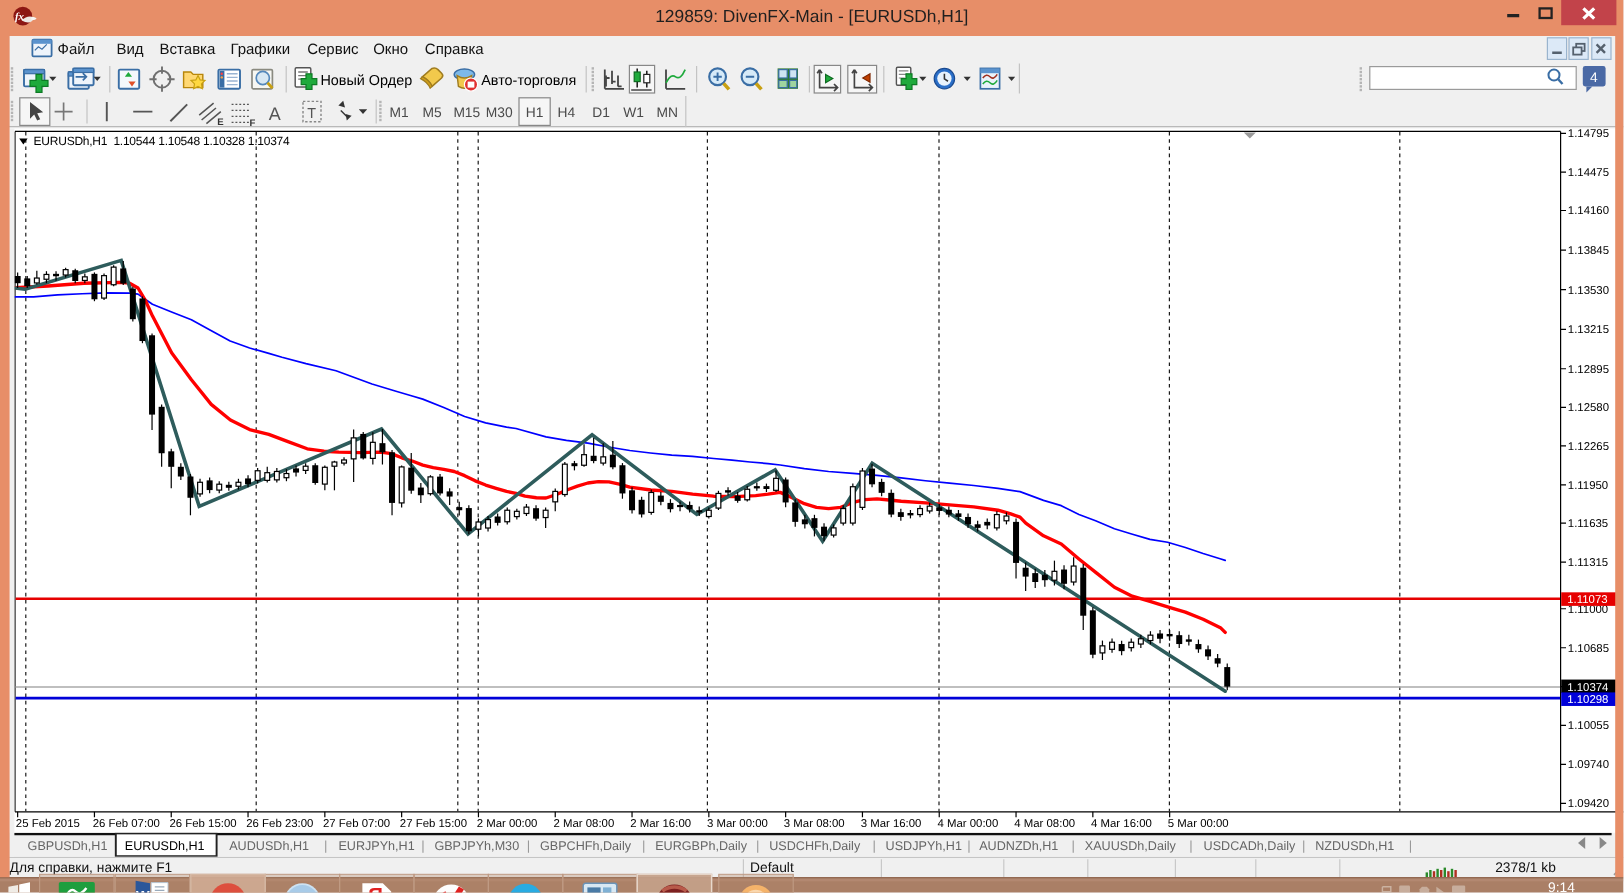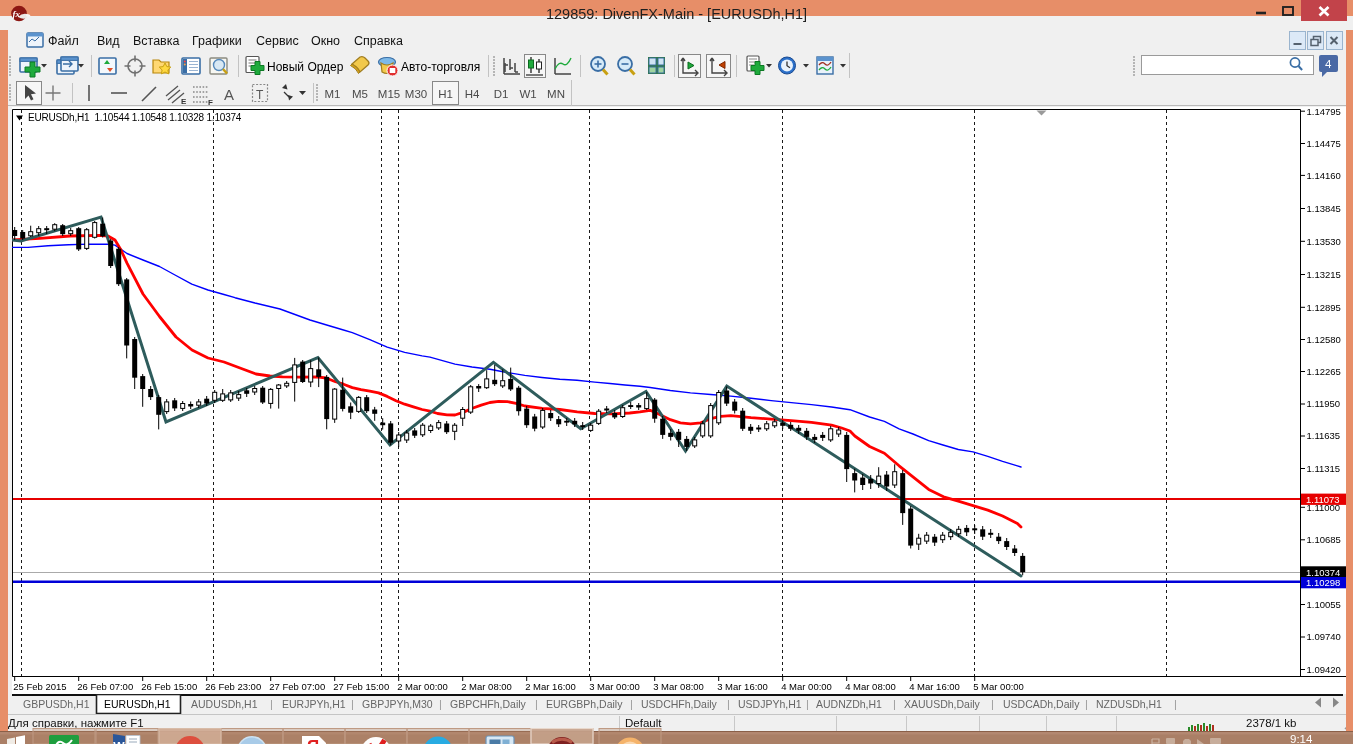--- a/index.html
+++ b/index.html
@@ -1,17 +1,17 @@
 <!DOCTYPE html>
 <html><head><meta charset="utf-8"><title>t</title>
 <style>
 * { margin:0; padding:0; box-sizing:border-box; }
 html,body { width:1353px; height:744px; overflow:hidden; background:#f0f0f0;
   font-family:"Liberation Sans",sans-serif; position:relative; }
-.titlebar { position:absolute; left:0; top:0; width:1353px; height:16px; background:#e78e68; }
+.titlebar { position:absolute; left:0; top:0; width:1353px; height:30px; background:#e78e68; }
 .title-text { position:absolute; top:6px; width:100%; text-align:center; font-size:14.5px; color:#1f1f1f; }
 .menubar { position:absolute; left:0; top:30px; width:1353px; height:21px; background:#f0f0f0;margin-left:14px; }
 .tb1 { position:absolute; left:0; top:51px; width:1353px; height:29px; background:#f0f0f0; }
 .tb2 { position:absolute; left:0; top:80px; width:1353px; height:26px; background:#f0f0f0;
    border-bottom:1px solid #b9b9b9; }
 .chartbg { position:absolute; left:0; top:107px; width:1353px; height:587px; background:#fff; }
 .borderL { position:absolute; left:0; top:30px; width:8px; height:701px; background:#e78e68; }
 .grayL { position:absolute; left:8px; top:107px; width:4px; height:607px; background:#f0f0f0; }
 .borderR { position:absolute; left:1346px; top:30px; width:7px; height:701px; background:#e78e68; }
 </style></head>

